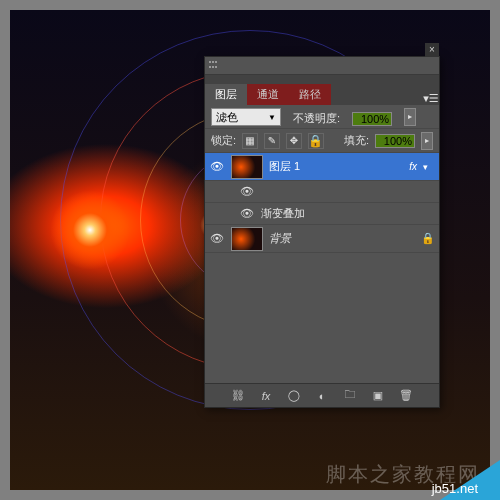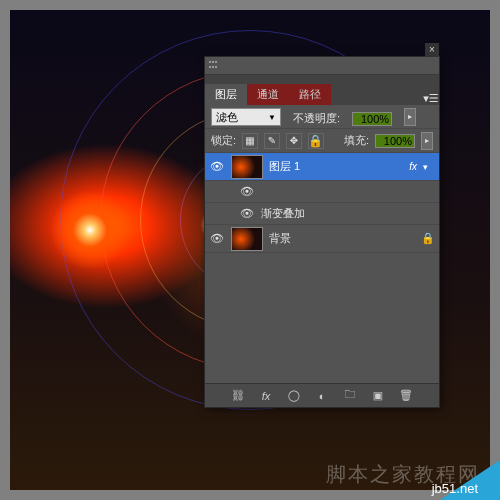--- a/index.html
+++ b/index.html
@@ -113,21 +113,21 @@
     </div>
     <div class="layer-row sub-row">
       <div class="eye">👁</div>
       <span class="layer-name">渐变叠加</span>
     </div>
     <div class="layer-row">
       <div class="eye">👁</div>
       <div class="thumb">
           <div class="thumb-glow"></div>
         </div>
-      <span class="layer-name" style="">背景</span>
+      <span class="layer-name" style="font-style:italic">背景</span>
       <span class="lock-col">🔒</span>
     </div>
   </div>
   <div class="bottombar">
     <div class="ico">⛓</div>
     <div class="ico">
         <i>fx</i>
       </div>
     <div class="ico">◯</div>
     <div class="ico">◐</div>

